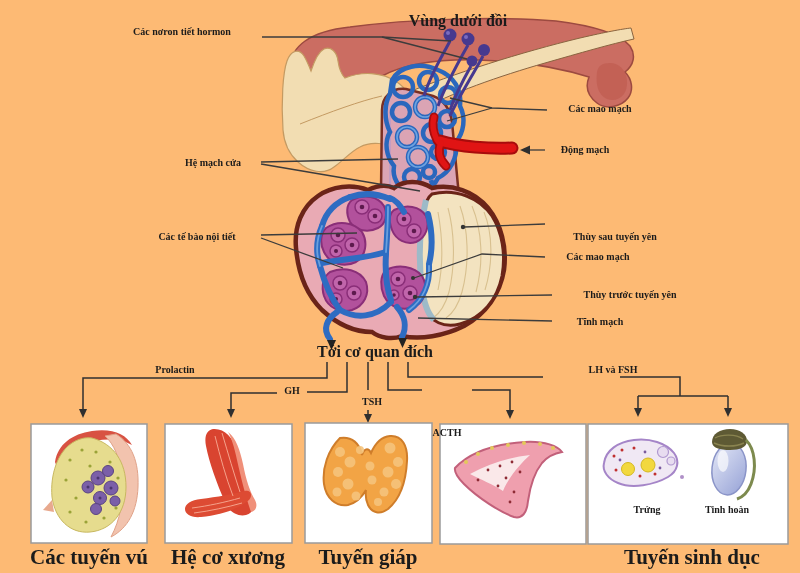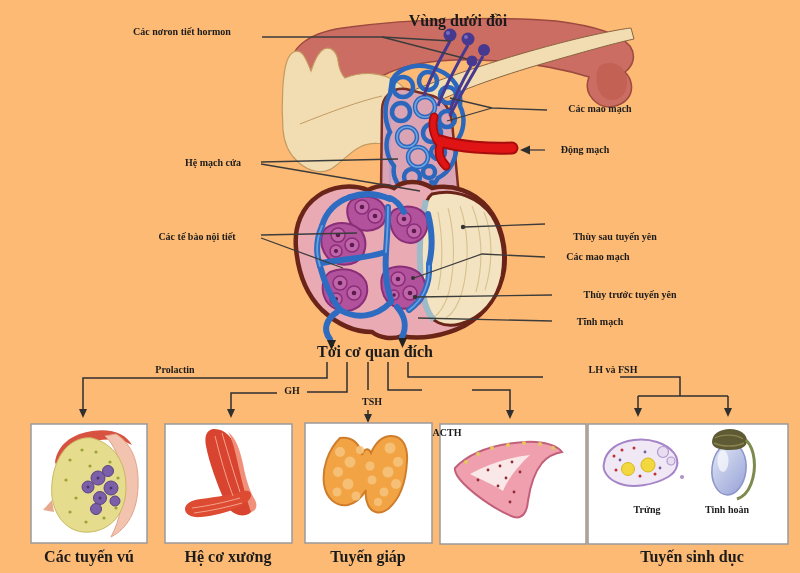--- a/index.html
+++ b/index.html
@@ -2,21 +2,21 @@
 <html><head>
 <meta charset="utf-8">
 <style>
   html,body{margin:0;padding:0;background:#fff;}
   .stage{position:relative;width:800px;height:573px;background:#fdba74;overflow:hidden;
          font-family:"Liberation Serif","DejaVu Serif",serif;}
   .stage svg{position:absolute;left:0;top:0;}
   .lbl{position:absolute;transform:translate(-50%,-50%);white-space:nowrap;
        font-weight:700;color:#1b1b1b;font-size:10px;line-height:1;}
   .lbl.big{font-size:16px;}
-  .cap{font-size:16px;}
+  .cap{font-size:21px;}
 </style>
 </head>
 <body>
 
 <div class="stage">
 
 <svg width="800" height="573" viewBox="0 0 800 573">
 
   <g>
 

